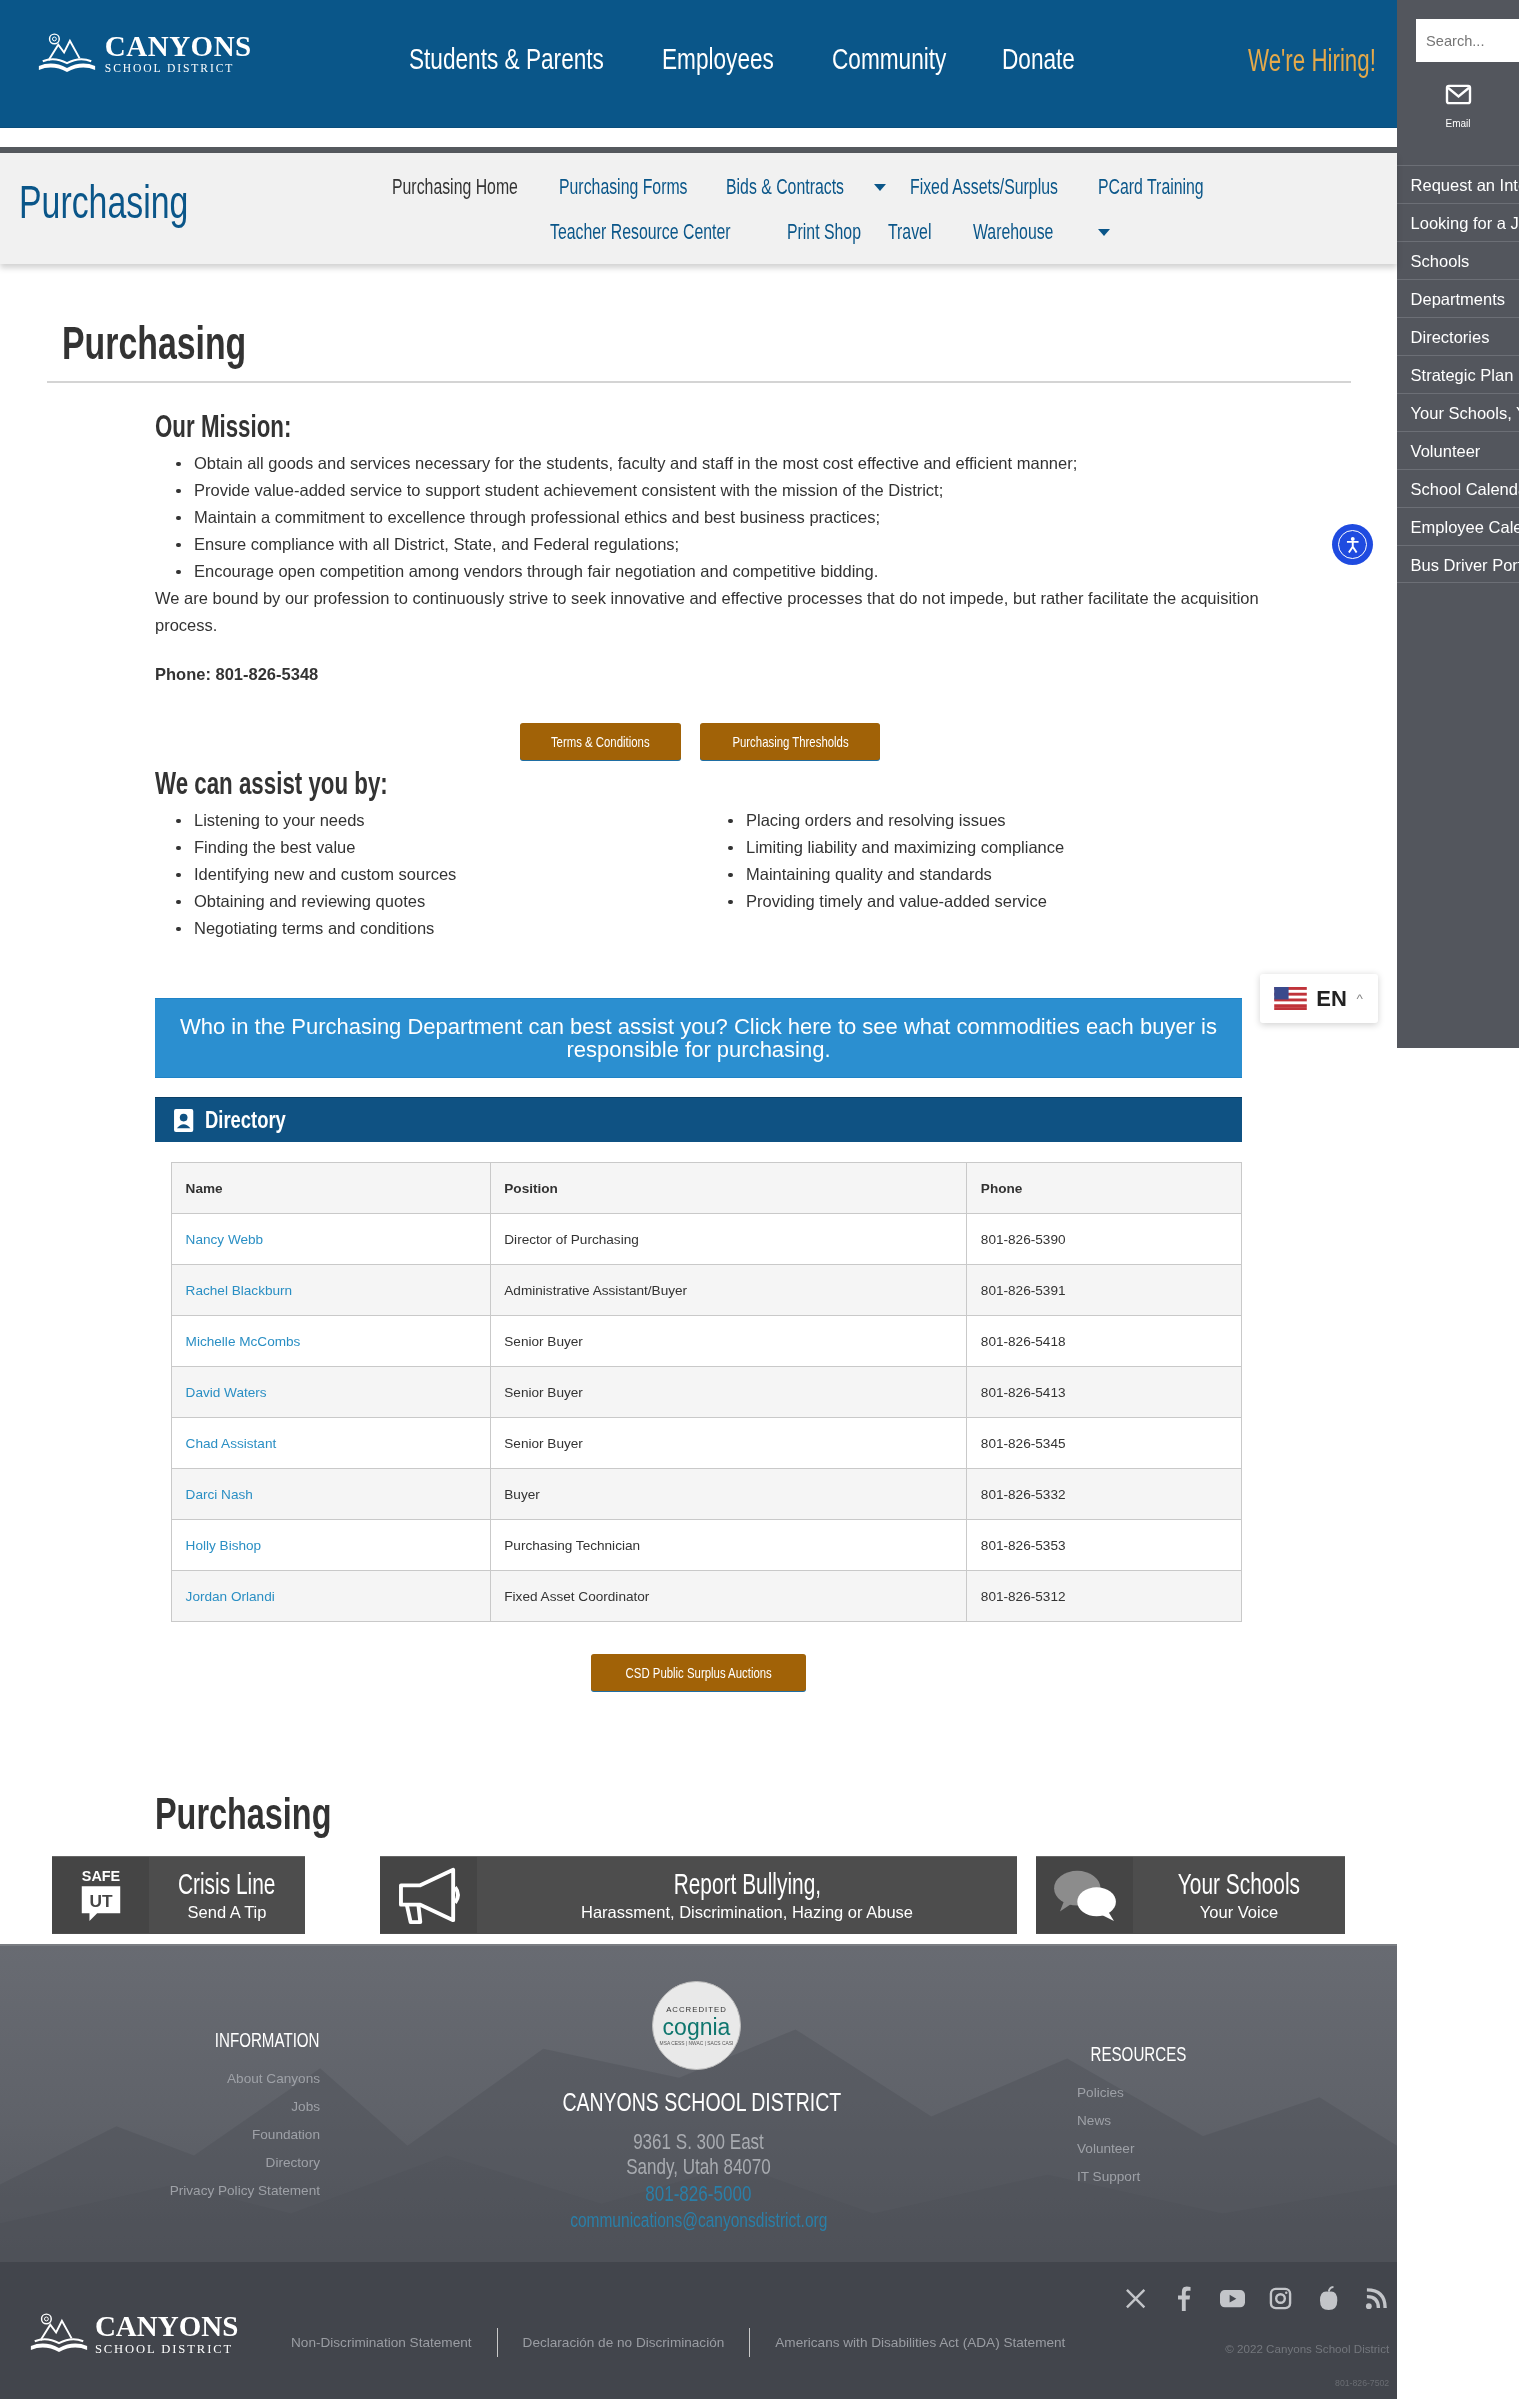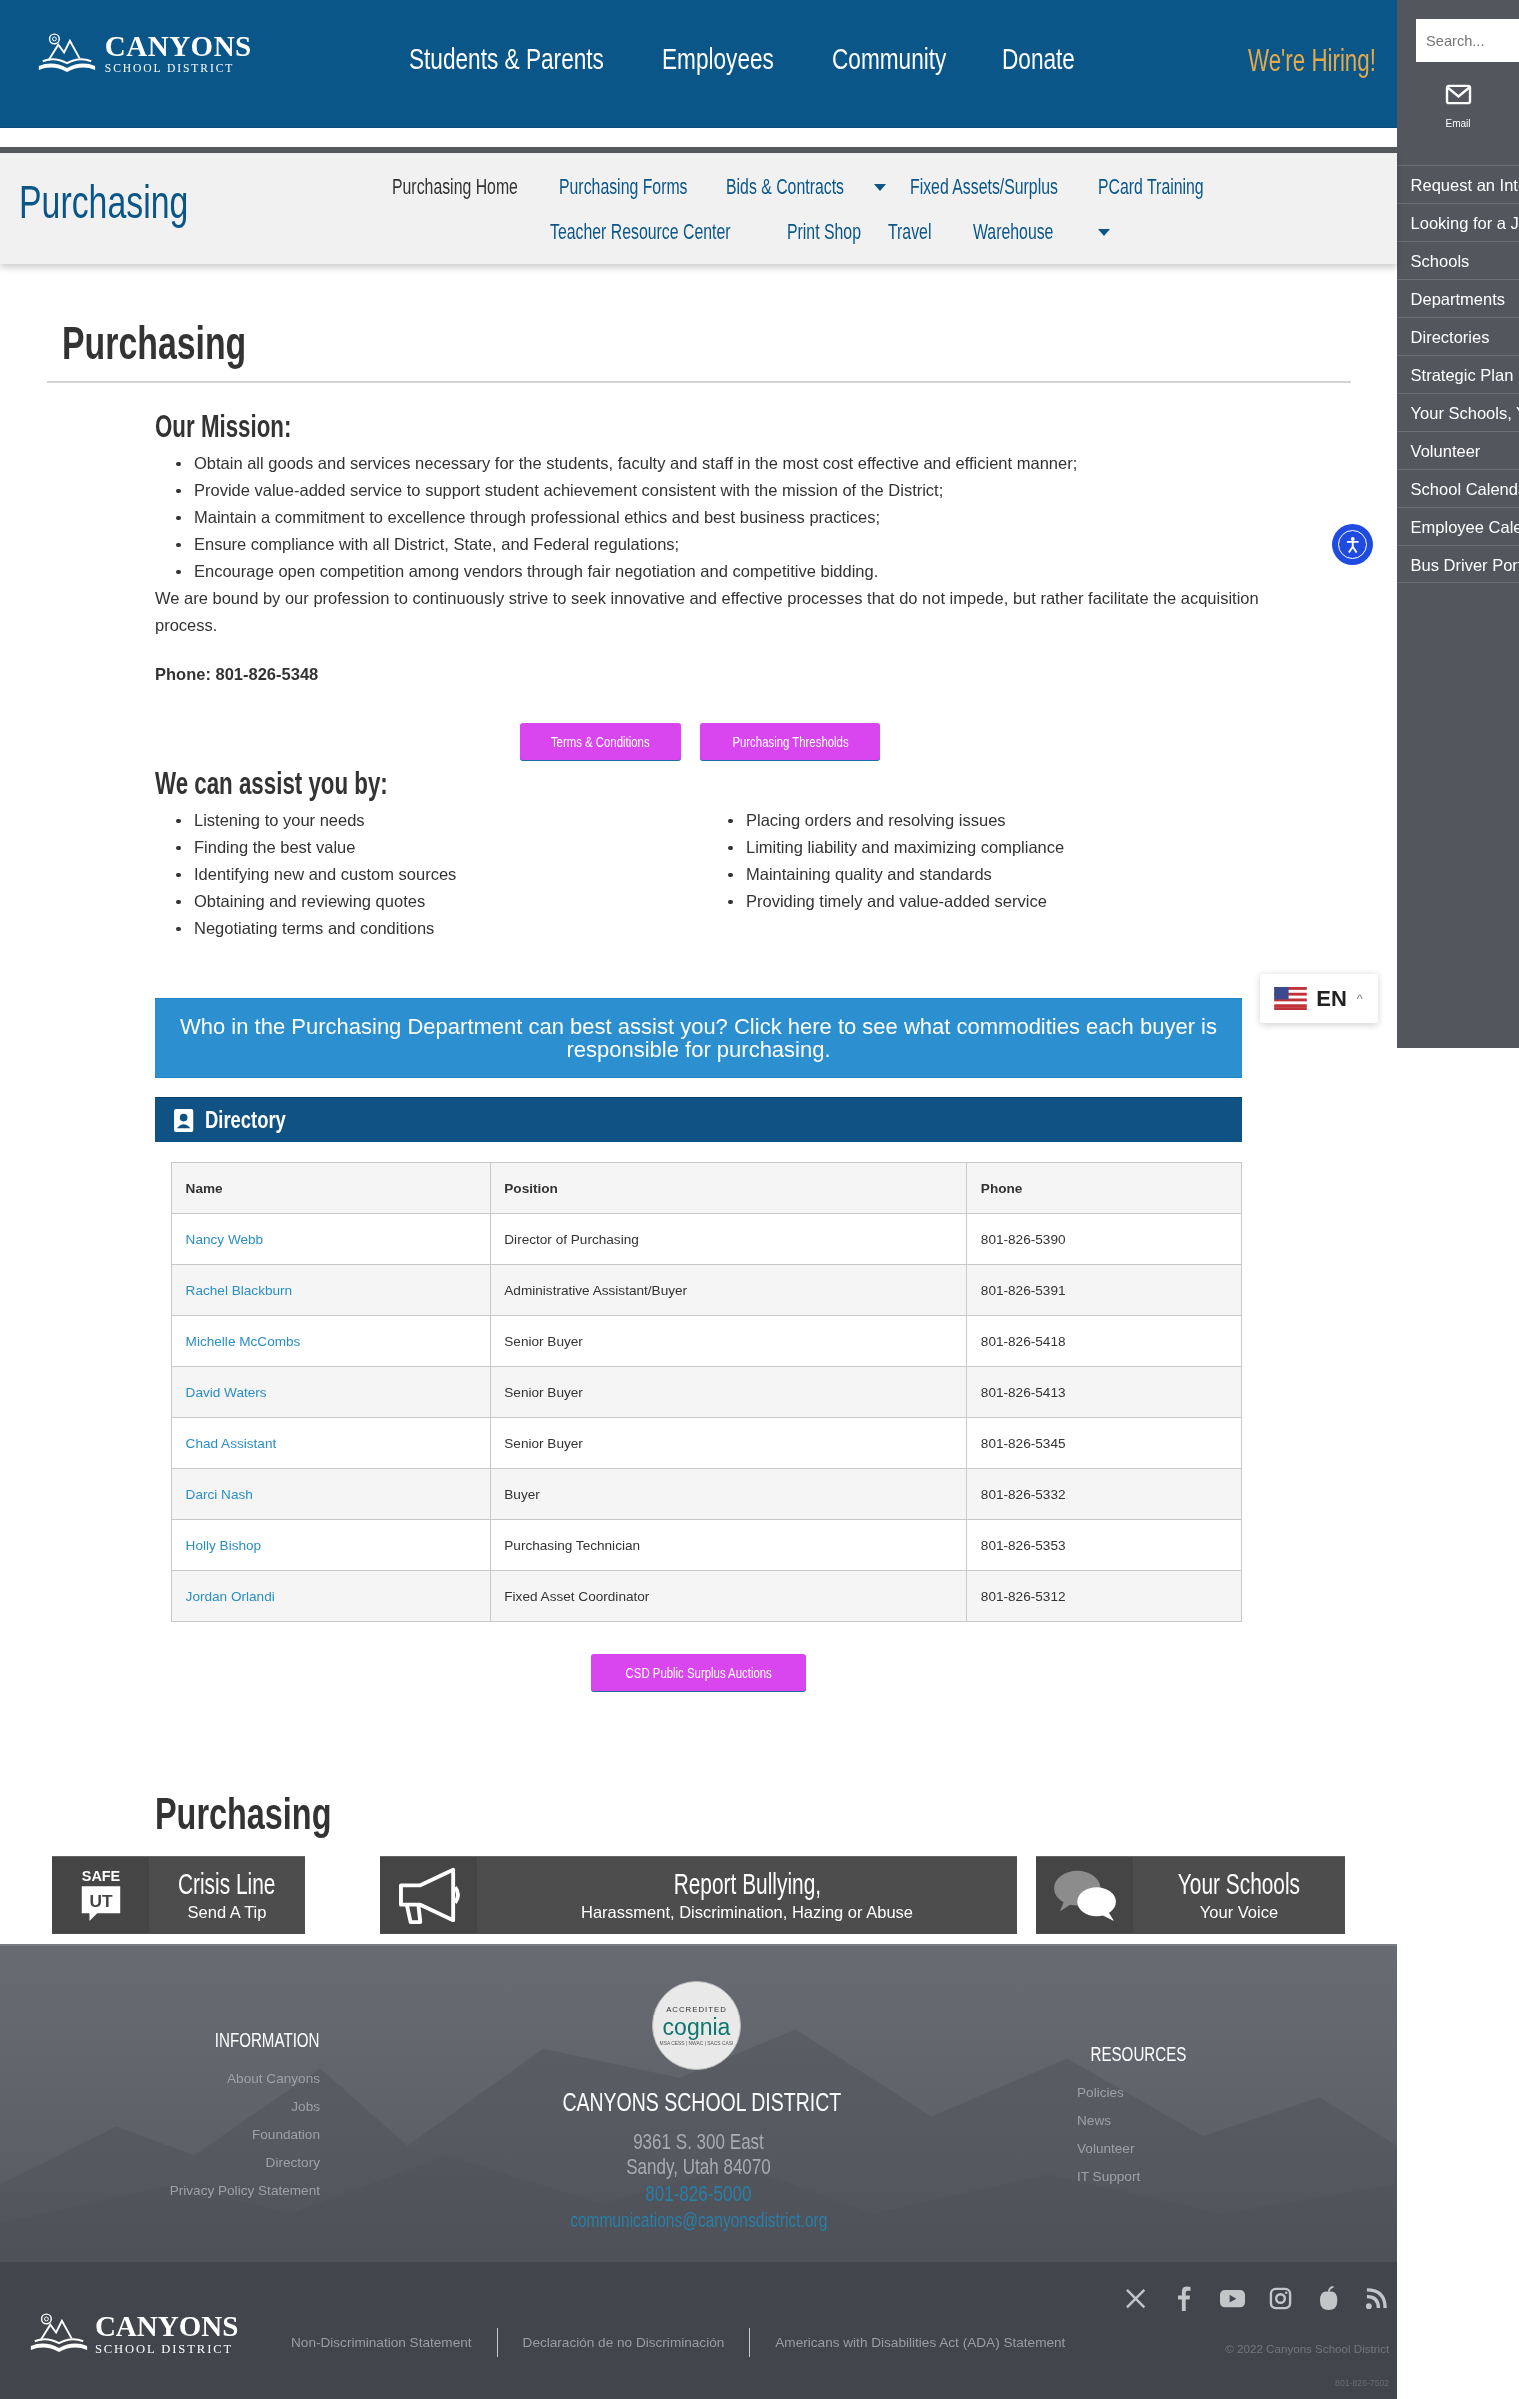--- a/index.html
+++ b/index.html
@@ -42,21 +42,21 @@
 
   
   #page-title { position: absolute; left: 62px; top: 315px; font-size: 47px; font-weight: bold; color: #333; transform: scaleX(0.72); transform-origin: left center; white-space: nowrap; }
   #title-rule { position: absolute; left: 47px; top: 381px; width: 1304px; height: 1.9px; background: #d4d4d4; }
   .section-h { position: absolute; font-size: 31px; font-weight: bold; color: #333; transform: scaleX(0.72); transform-origin: left center; white-space: nowrap; }
   .bullets { position: absolute; list-style: none; }
   .bullets li { font-size: 16.5px; line-height: 27px; color: #333; position: relative; padding-left: 39px; white-space: nowrap; }
   .bullets li::before { content: ""; position: absolute; left: 21.3px; top: 11.6px; width: 4.9px; height: 4.9px; background: #333; border-radius: 50%; }
   #mission-para { position: absolute; left: 155px; top: 585px; width: 1106px; font-size: 16.5px; line-height: 27px; color: #333; }
   #phone-line { position: absolute; left: 155px; top: 665px; font-size: 16.5px; font-weight: bold; color: #333; }
-  .blue-btn { position: absolute; background: #d946ef; color: #fff; border-radius: 2.9px; font-size: 14.6px; display: flex; align-items: center; justify-content: center; white-space: nowrap; border: none; box-shadow: 0 1px 0 #1f6ea3; }
+  .blue-btn { position: absolute; background: #a16207; color: #fff; border-radius: 2.9px; font-size: 14.6px; display: flex; align-items: center; justify-content: center; white-space: nowrap; border: none; box-shadow: 0 1px 0 #1f6ea3; }
   .blue-btn span { display: inline-block; transform: scaleX(0.78); }
 
   #commodities-banner { position: absolute; left: 155px; top: 998px; width: 1087px; height: 80px; background: #2b8fd0; color: #fff; font-size: 22px; text-align: center; display: flex; align-items: center; justify-content: center; padding: 0 23px; line-height: 23px; border-top: 1.9px solid #1f83c7; border-bottom: 1.9px solid #1f83c7; }
   #directory-bar { position: absolute; left: 155px; top: 1097px; width: 1087px; height: 45px; background: #0f5283; border-top: 1.9px solid #0a3f66; color: #fff; display: flex; align-items: center; padding-left: 17.5px; gap: 11.6px; }
   #directory-bar .dir-title { font-size: 23px; font-weight: bold; transform: scaleX(0.8); transform-origin: left center; display: inline-block; }
 
   #directory-table { position: absolute; left: 171px; top: 1162px; width: 1071px; border-collapse: collapse; font-size: 13.6px; }
   #directory-table th, #directory-table td { border: 1px solid #c9c9c9; height: 51px; padding: 0 13.6px; text-align: left; vertical-align: middle; }
   #directory-table th { background: #f5f5f5; font-weight: bold; color: #333; font-size: 13.6px; }
   #directory-table tr:nth-child(even) td { background: #f5f5f5; }

